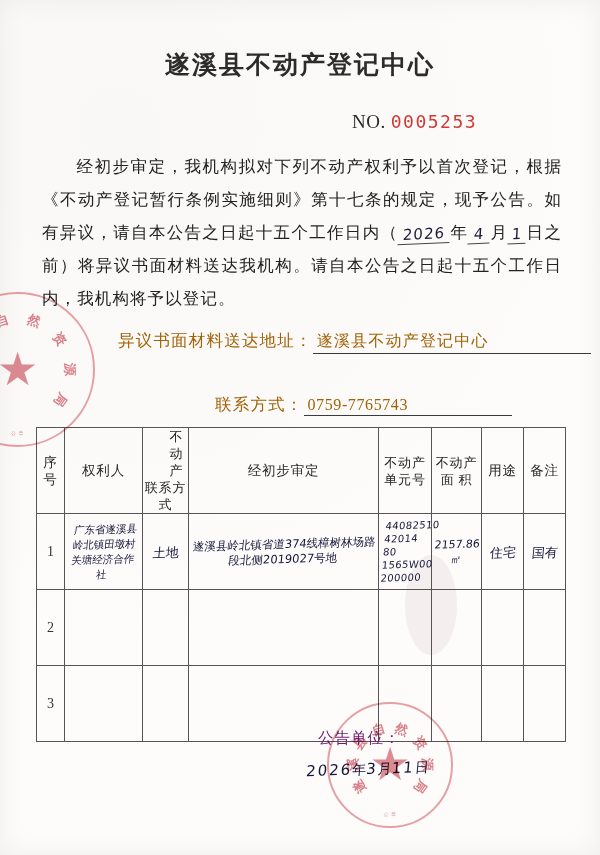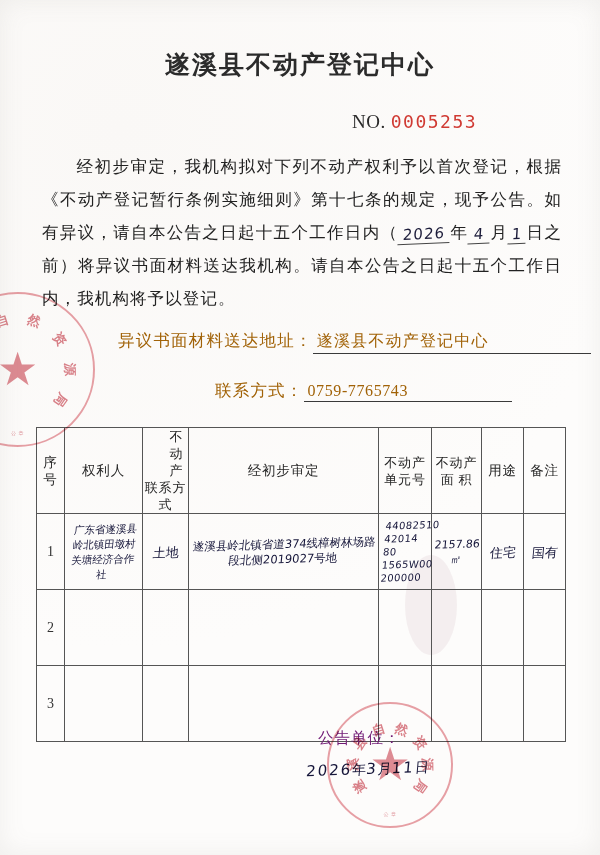--- a/index.html
+++ b/index.html
@@ -101,21 +101,21 @@
   
   .field-row {
     position: absolute;
     left: 118px;
     font-size: 16.5px;
     letter-spacing: 1.2px;
     color: #a16207;
     white-space: nowrap;
   }
   .field-addr { top: 330px; }
-  .field-tel  { top: 380px; left: 215px; }
+  .field-tel  { top: 394px; left: 215px; }
 
   .fill-line {
     display: inline-block;
     border-bottom: 1px solid #3a3a3a;
     padding: 0 4px 1px 4px;
     text-align: left;
     vertical-align: baseline;
   }
   .fill-addr { width: 270px; font-size: 16px; }
   .fill-tel  { width: 200px; font-family: "Liberation Serif", serif; font-size: 16px; letter-spacing: 0.6px; }

